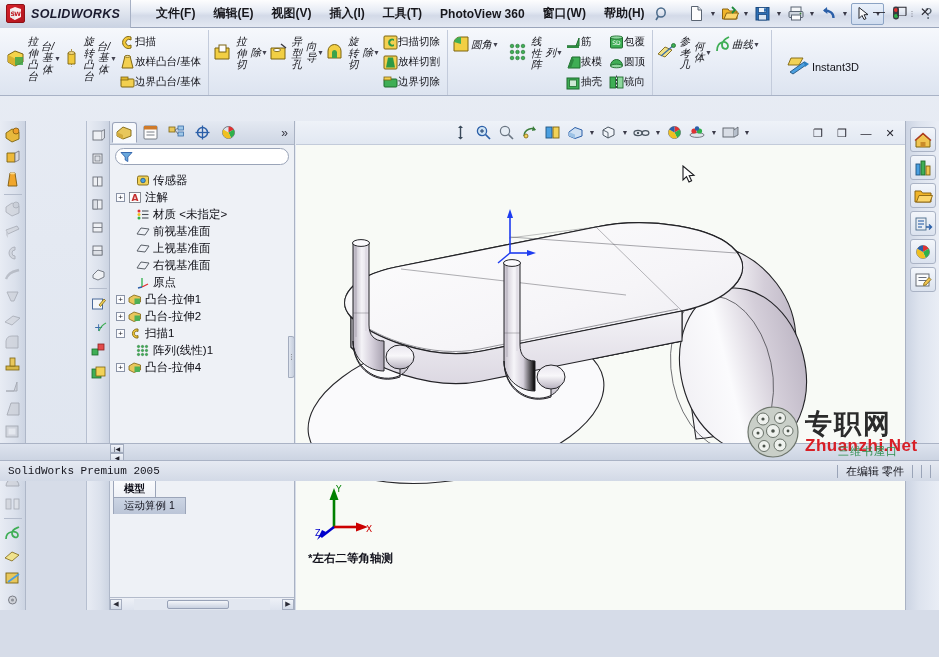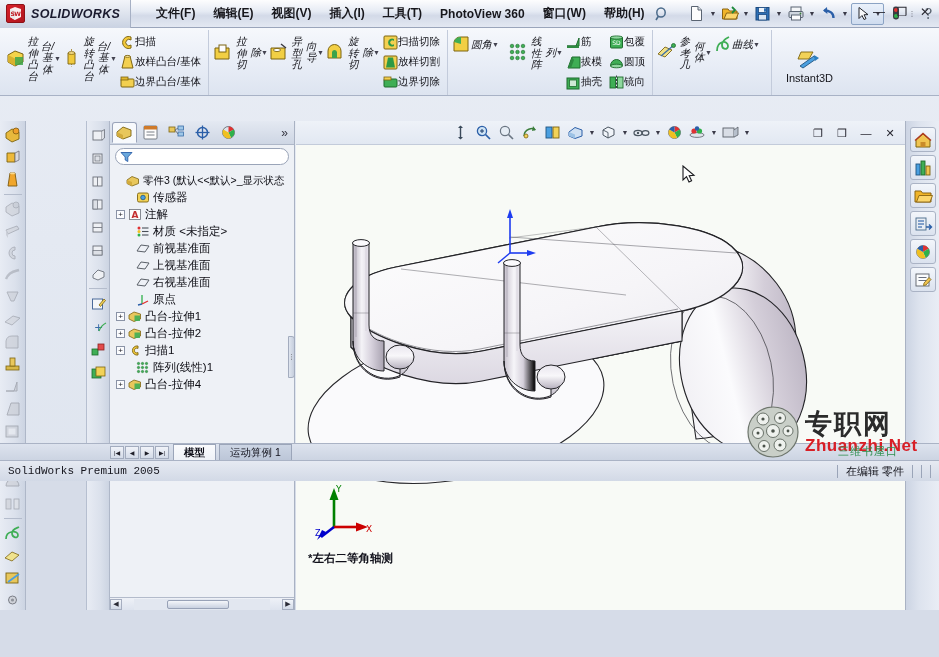--- a/index.html
+++ b/index.html
@@ -217,21 +217,21 @@
     width:26px;height:25px; display:flex;align-items:center;justify-content:center;
     border:1px solid #aab3c5; border-radius:3px; cursor:default;
     background: linear-gradient(180deg,#f3f6fb,#dbe2ee);
   }
 
   
   .bottomtabs {
     position:absolute; left:0; bottom:21px; width:939px; height:17px;
     background: linear-gradient(180deg,#dde3ee,#ccd4e2);
     border-top:1px solid #aab3c5;
-    display:flex; align-items:center; padding-left:110px;
+    display:flex; align-items:flex-start; padding-left:110px;flex-direction:column;
   }
   .navbtn {
     width:14px;height:13px; display:flex;align-items:center;justify-content:center;
     font-size:6px; color:#1e1e28;
     background:linear-gradient(180deg,#f0f3f9,#d4dbe8);
     border:1px solid #a3acbe; margin-right:1px; cursor:default;
   }
   .btab {
     font-size:10.5px; color:#10101a; padding:1px 10px; margin-left:3px;
     border:1px solid #9ba5b9; border-bottom:none; cursor:default;
@@ -615,21 +615,21 @@
             <path d="M5 17 C5 6 16 6 16 12 C16 16 10 16 10 11 C10 6 15 4 17 3" fill="none" stroke="#3fae55" stroke-width="1.8"></path>
           </svg>
         </span>
         <span class="lbl">曲线</span>
         <span class="lbl2"></span>
         <span class="dropdn">▼</span>
       </div>
     </div>
 
     <div class="rgroup" style="align-items:center;padding-left:14px;">
-      <div style="display:flex;flex-direction:column;align-items:center;padding-top:6px;cursor:default;">
+      <div style="display:flex;flex-direction:row;align-items:center;padding-top:6px;cursor:default;">
         <span class="ic" style="width:26px;height:22px;">
           <svg width="26" height="22" viewBox="0 0 26 22">
             <path d="M5 3 L17 3 L13 10 L2 10 Z" fill="#f2d257" stroke="#7d6410" stroke-width="0.9"></path>
             <path d="M4 17 L18 7 L20 10 L7 19 Z" fill="#4a9fe0" stroke="#21557f" stroke-width="0.9"></path>
             <path d="M18 6 L23 9 L19 12 Z" fill="#2b7fc0"></path>
           </svg>
         </span>
         <span style="font-size:11px;color:#14141a;margin-top:1px;">Instant3D</span>
       </div>
     </div>
@@ -869,28 +869,20 @@
     </div>
 
     <div class="fmfilter">
       <svg width="13" height="12" viewBox="0 0 13 12">
         <path d="M1 1.5 L12 1.5 L7.8 6 L7.8 10.5 L5.2 9 L5.2 6 Z" fill="#6aa8dc" stroke="#2b5fa8" stroke-width="0.9"></path>
       </svg>
     </div>
 
     <div class="tree">
 
-      <div class="trow" style="padding-left:0px;">
-        <span class="tspacer"></span>
-        <svg width="14" height="13" viewBox="0 0 14 13">
-            <path d="M1 6 L6 2.5 L12.5 5 L12.5 9.5 L6 12 L1 9.5 Z" fill="#e8c75c" stroke="#7d6410" stroke-width="0.8"></path>
-            <path d="M1 6 L6 8 L6 12 L1 9.5 Z" fill="#d2ab3c"></path>
-          </svg>
-        <span style="font-size:10.5px;">零件3    (默认&lt;&lt;默认&gt;_显示状态</span>
-      </div>
 
       <div class="trow" style="padding-left:10px;">
         <span class="tspacer"></span>
         <svg width="14" height="13" viewBox="0 0 14 13">
             <rect x="1.5" y="2" width="11" height="9" rx="1.5" fill="#f2d257" stroke="#7d6410" stroke-width="0.9"></rect>
             <circle cx="7" cy="6.5" r="2.3" fill="#4a9fe0" stroke="#21557f" stroke-width="0.8"></circle>
           </svg>
         <span>传感器</span>
       </div>
 

